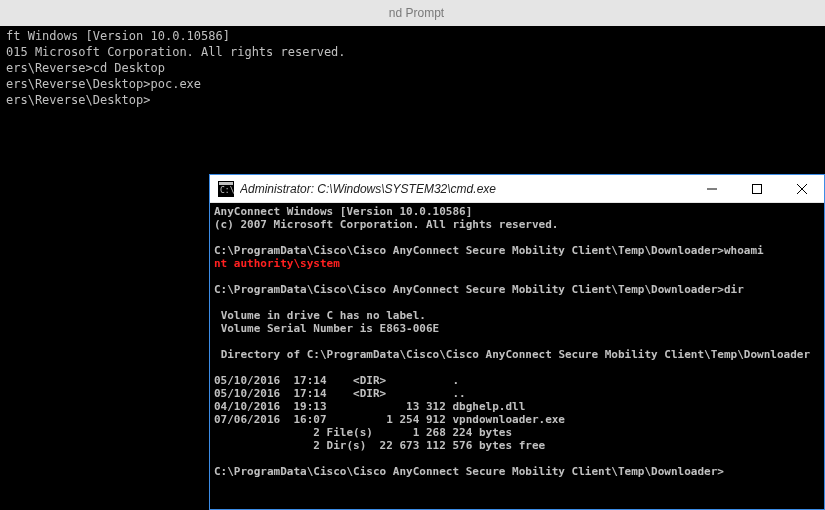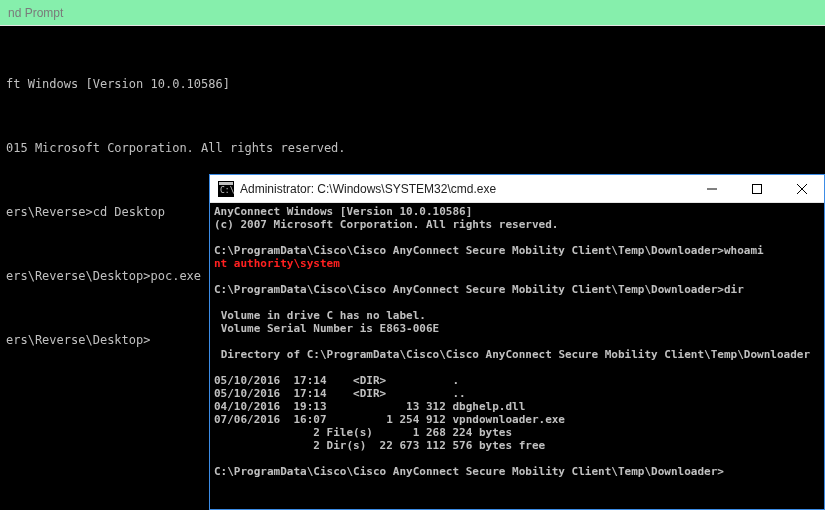--- a/index.html
+++ b/index.html
@@ -17,41 +17,42 @@
     top: 0; left: 0;
     width: 825px;
     height: 510px;
     background: #fff;
   }
   .titlebar-bg {
     position: absolute;
     top: 0; left: 0;
     width: 825px;
     height: 26px;
-    background: #86efac;
+    background: #e5e5e5;
     border-bottom: 1px solid #e5e5e5;
     font-family: "Segoe UI", sans-serif;
     font-size: 12px;
     color: #7a7a7a;
     padding-left: 8px;
     line-height: 26px;
+    text-align: center;
   }
   .console-bg {
     position: absolute;
     top: 26px; left: 0;
     width: 825px;
     height: 484px;
     background: #000;
     color: #c0c0c0;
     font-family: "Consolas", "Lucida Console", monospace;
     font-size: 12px;
     line-height: 16px;
     padding: 2px 6px;
   }
-  .console-line { white-space: pre; margin-top: 48px; }
+  .console-line { white-space: pre; }
 
   
   .inner-window {
     position: absolute;
     top: 174px;
     left: 209px;
     width: 616px;
     height: 336px;
     background: #fff;
     border: 1px solid #3c8ce6;
@@ -72,20 +73,21 @@
   }
   .inner-titlebar .icon {
     width: 16px; height: 16px;
     margin: 0 6px 0 8px;
     display: inline-block;
   }
   .inner-titlebar .title-text {
     flex: 1;
     white-space: nowrap;
     overflow: hidden;
+    font-style: italic;
   }
   .win-controls {
     display: flex;
     height: 100%;
   }
   .win-btn {
     width: 45px;
     height: 100%;
     display: flex;
     align-items: center;

